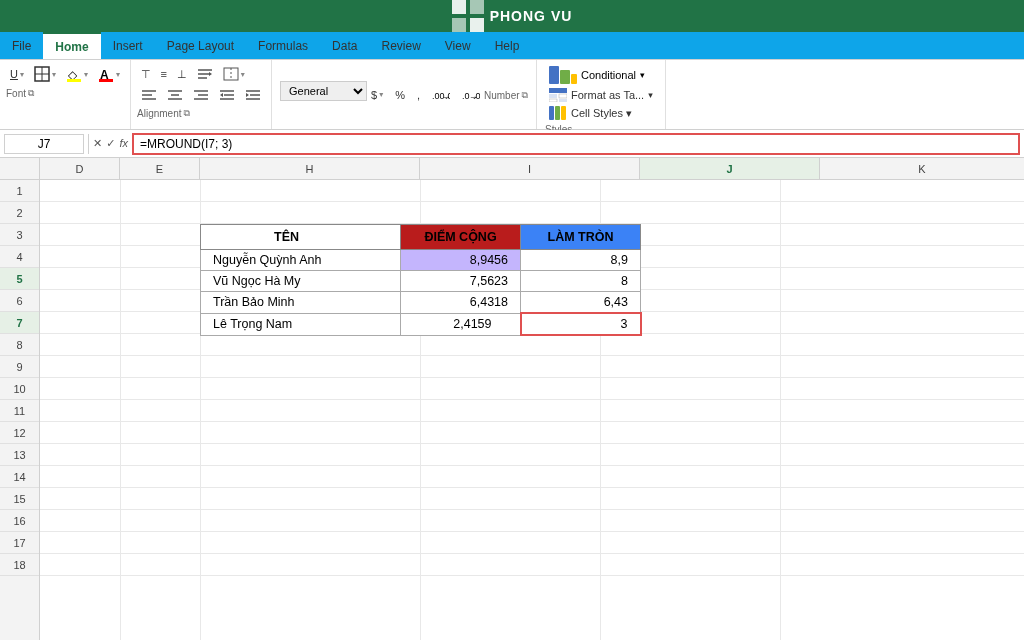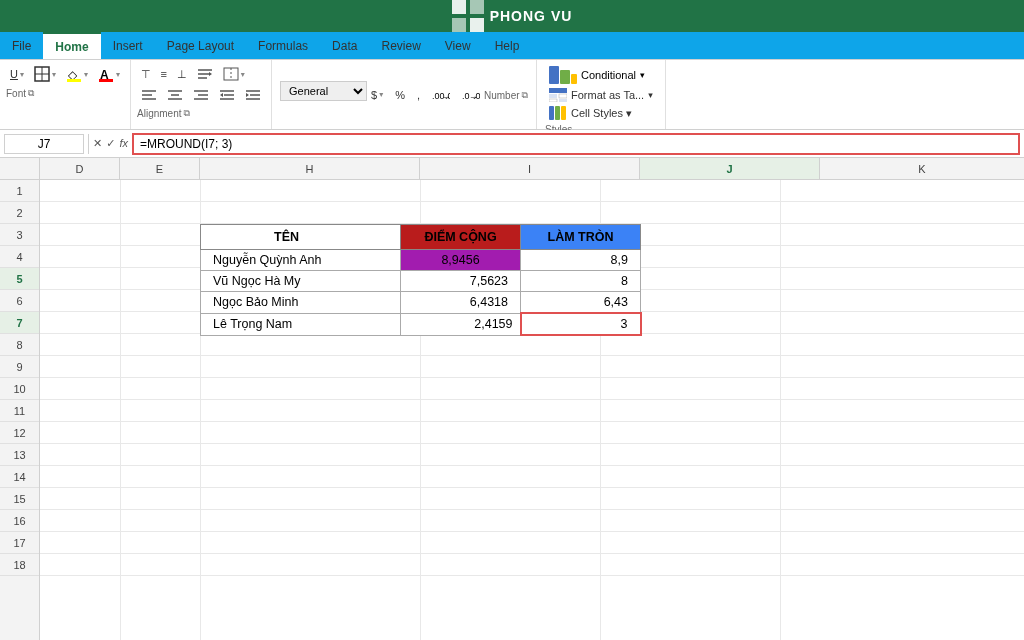--- a/index.html
+++ b/index.html
@@ -522,36 +522,36 @@
             <thead>
               <tr>
                 <th style="border:1.5px solid #888; padding:5px 40px 5px 12px; font-weight:bold; text-align:center; background:#fff; min-width:200px;">TÊN</th>
                 <th style="border:1.5px solid #888; padding:5px 12px; font-weight:bold; text-align:center; background:#b91c1c; min-width:120px;">ĐIỂM CỘNG</th>
                 <th style="border:1.5px solid #888; padding:5px 12px; font-weight:bold; text-align:center; background:#3b82f6; min-width:120px;">LÀM TRÒN</th>
               </tr>
             </thead>
             <tbody>
               <tr>
                 <td style="border:1px solid #aaa; padding:3px 12px; background:#fff;">Nguyễn Quỳnh Anh</td>
-                <td style="border:1px solid #aaa; padding:3px 12px; text-align:center; background:#a21caf;">8,9456</td>
+                <td style="border:1px solid #aaa; padding:3px 12px; text-align:right; background:#c4b5fd;">8,9456</td>
                 <td style="border:1px solid #aaa; padding:3px 12px; text-align:right; background:#fff;">8,9</td>
               </tr>
               <tr>
                 <td style="border:1px solid #aaa; padding:3px 12px; background:#fff;">Vũ Ngọc Hà My</td>
                 <td style="border:1px solid #aaa; padding:3px 12px; text-align:right; background:#fff;">7,5623</td>
                 <td style="border:1px solid #aaa; padding:3px 12px; text-align:right; background:#fff;">8</td>
               </tr>
               <tr>
-                <td style="border:1px solid #aaa; padding:3px 12px; background:#fff;">Ngọc Bảo Minh</td>
+                <td style="border:1px solid #aaa; padding:3px 12px; background:#fff;">Trần Bảo Minh</td>
                 <td style="border:1px solid #aaa; padding:3px 12px; text-align:right; background:#fff;">6,4318</td>
                 <td style="border:1px solid #aaa; padding:3px 12px; text-align:right; background:#fff;">6,43</td>
               </tr>
               <tr>
                 <td style="border:1px solid #aaa; padding:3px 12px; background:#fff;">Lê Trọng Nam</td>
-                <td style="border:1px solid #aaa; padding:3px 7px; text-align:right; background:#fff;margin-left:24px;">2,4159</td>
+                <td style="border:1px solid #aaa; padding:3px 28px; text-align:right; background:#fff;margin-left:24px;">2,4159</td>
                 <td style="border:2px solid #e05050; padding:3px 12px; text-align:right; background:#fff;">3</td>
               </tr>
             </tbody>
           </table>
         </div>
 
       </div>
     </div>
   </div>
 

